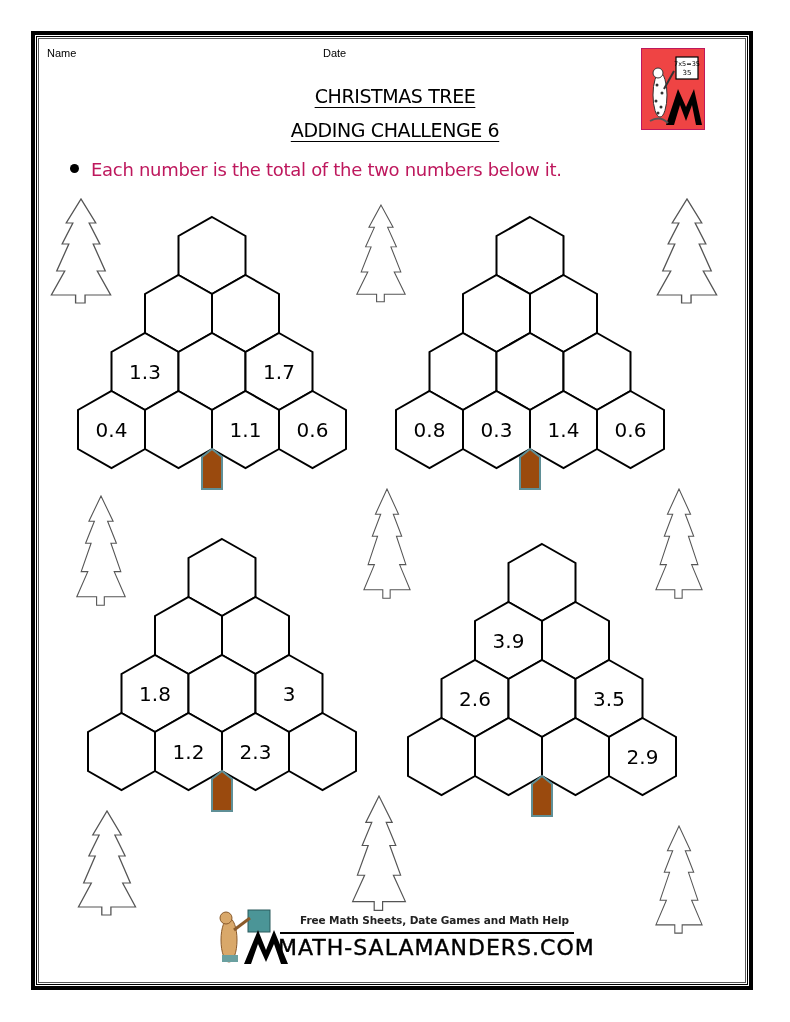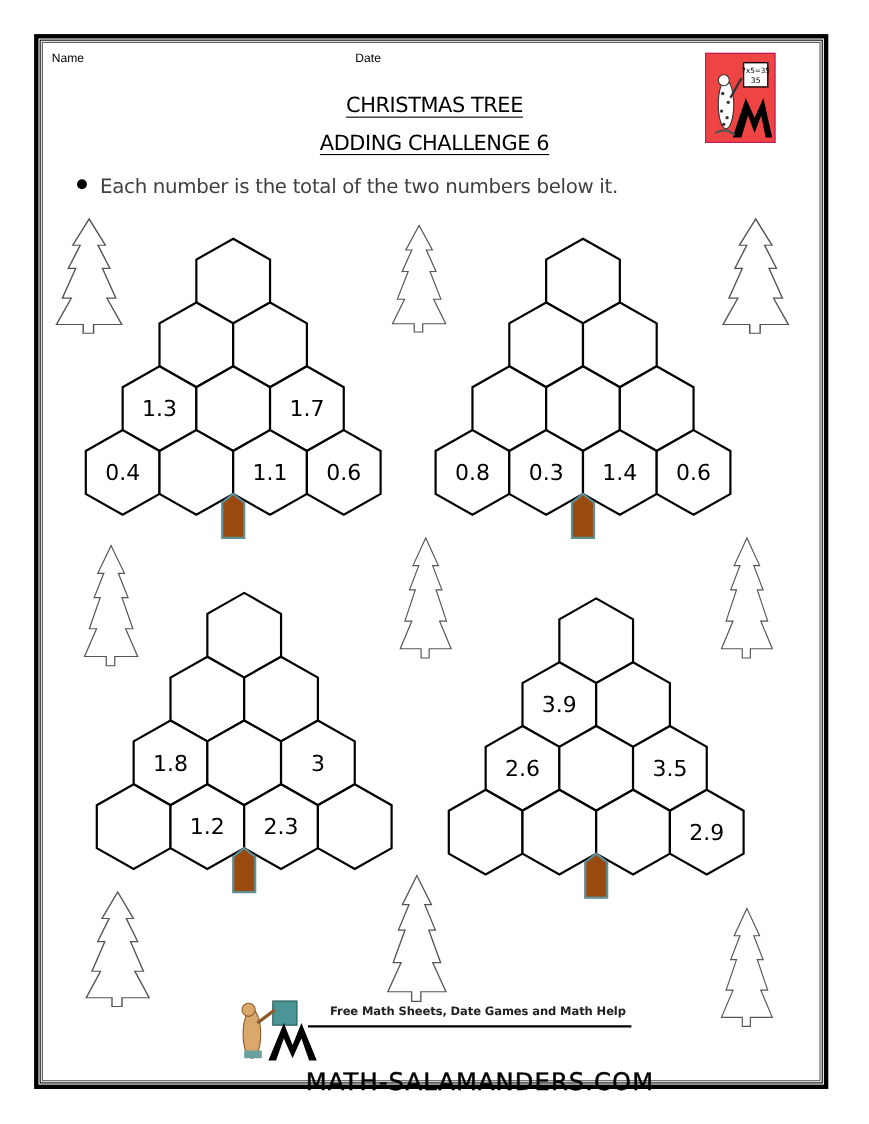--- a/index.html
+++ b/index.html
@@ -3,26 +3,26 @@
 <meta charset="utf-8">
 <style>
   html, body { margin: 0; padding: 0; background: #ffffff; }
   body { width: 790px; height: 1022px; position: relative; overflow: hidden; font-family: "DejaVu Sans", "Liberation Sans", sans-serif; }
   .sheet-outer { position: absolute; left: 31px; top: 31px; width: 722px; height: 959px; border: 4px solid #000; box-sizing: border-box; }
   .sheet-inner { position: absolute; left: 36px; top: 36px; width: 712px; height: 949px; border: 1px solid #000; box-sizing: border-box; }
   .sheet-inner2 { position: absolute; left: 38px; top: 38px; width: 708px; height: 945px; border: 1px solid #555; box-sizing: border-box; }
   .label-small { position: absolute; font-size: 11px; color: #000; font-family: Liberation Sans, sans-serif; }
   .title { position: absolute; left: 0; width: 790px; text-align: center; font-size: 19px; color: #000; }
   .title span { text-decoration: underline; text-underline-offset: 4px; text-decoration-thickness: 1px; font-family: "DejaVu Sans", sans-serif; letter-spacing: -0.4px; }
-  .instruction { position: absolute; left: 70px; top: 159px; font-size: 18px; color: #404040; letter-spacing: -0.3px; }
+  .instruction { position: absolute; left: 70px; top: 159px; font-size: 18px; color: #be185d; letter-spacing: -0.3px; }
   .instruction .bullet { display: inline-block; width: 9px; height: 9px; border-radius: 50%; background: #000; margin-right: 12px; vertical-align: 3px; }
   .logo-box { position: absolute; left: 641px; top: 48px; width: 64px; height: 82px; border: 1px solid #be185d; box-sizing: border-box; background: #ef4444; }
   svg.art { position: absolute; left: 0; top: 0; }
   .footer-tag { position: absolute; left: 300px; top: 914px; font-size: 10.5px; font-weight: bold; color: #222; letter-spacing: -0.1px; }
-  .footer-site { position: absolute; left: 278px; top: 972px; font-size: 22px; letter-spacing: 1px; color: #000; font-family: "DejaVu Sans", sans-serif; font-weight: normal; -webkit-text-stroke: 0.4px #000; }
+  .footer-site { position: absolute; left: 278px; top: 935px; font-size: 22px; letter-spacing: 1px; color: #000; font-family: "DejaVu Sans", sans-serif; font-weight: normal; -webkit-text-stroke: 0.4px #000; }
   .hexnum { font-family: "DejaVu Sans", sans-serif; font-size: 20px; fill: #000; }
 </style>
 </head>
 <body>
 
 <div class="sheet-outer"></div>
 <div class="sheet-inner"></div>
 <div class="sheet-inner2"></div>
 
 <div class="label-small" style="left:47px; top:47px;">Name</div>

